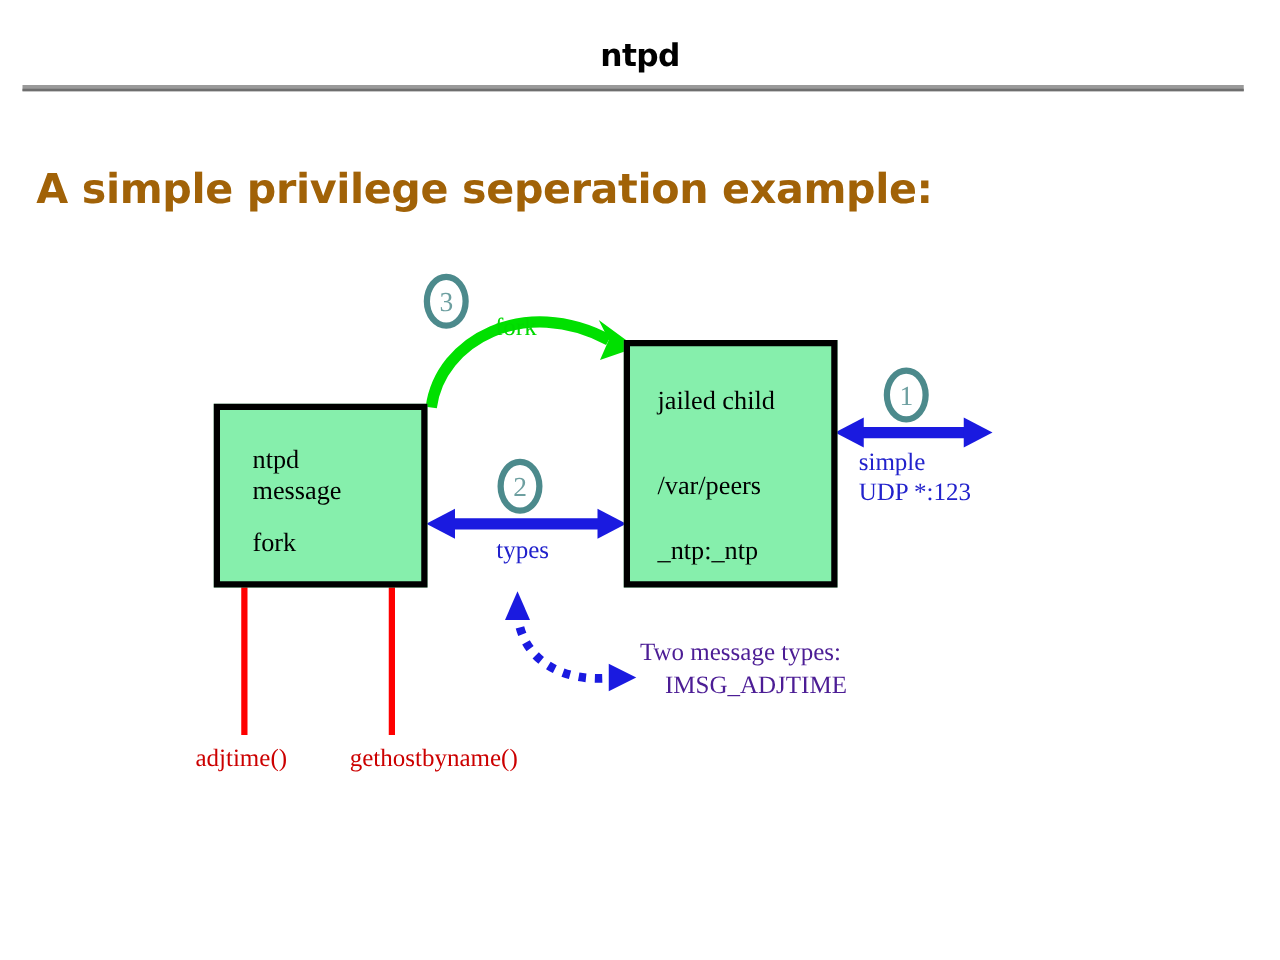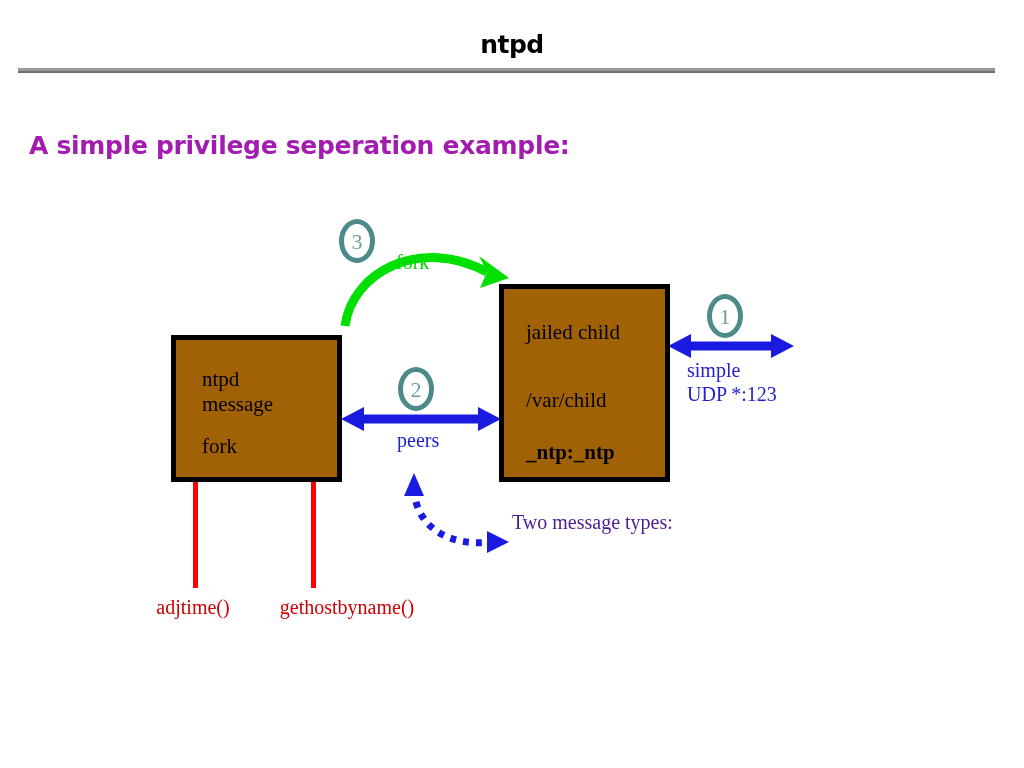--- a/index.html
+++ b/index.html
@@ -38,51 +38,50 @@
     background: #9a9a9a;
     border-bottom: 2px solid #6e6e6e;
   }
 
   
   #subtitle {
     position: absolute;
     left: 29px; top: 127px;
     font-family: "DejaVu Sans", "Liberation Sans", sans-serif;
     font-weight: bold;
-    font-size: 25px;
+    font-size: 33px;
     letter-spacing: -0.3px;
-    color: #a21caf;
+    color: #a16207;
     white-space: nowrap;
   }
 
   
   .proc-box {
     position: absolute;
     border: 5px solid #000000;
-    background: #a16207;
+    background: #86efac;
     box-sizing: border-box;
-    margin-top: 12px;
   }
   #box-master { left: 171px; top: 319px; width: 171px; height: 147px; }
   #box-child  { left: 499px; top: 268px; width: 171px; height: 198px; }
 
   .box-line {
     position: absolute;
     font-family: "Liberation Serif", "DejaVu Serif", serif;
     font-size: 21px;
     color: #000000;
     white-space: nowrap;
   }
   #master-l1 { left: 26px; top: 27px; }
   #master-l2 { left: 26px; top: 52px; }
   #master-l3 { left: 26px; top: 94px; }
 
   #child-l1 { left: 22px; top: 31px; }
   #child-l2 { left: 22px; top: 99px; }
-  #child-l3 { left: 22px; top: 151px; font-weight: bold; }
+  #child-l3 { left: 22px; top: 151px; }
 
   
   .red-line {
     position: absolute;
     width: 5px;
     background: #fe0000;
   }
   #red-line-adjtime      { left: 193px; top: 464px; height: 120px; }
   #red-line-gethostbyname{ left: 311px; top: 464px; height: 120px; }
 
@@ -200,34 +199,35 @@
   <div class="red-line" id="red-line-gethostbyname"></div>
 
   <div class="proc-box" id="box-master">
     <span class="box-line" id="master-l1">ntpd</span>
     <span class="box-line" id="master-l2">message</span>
     <span class="box-line" id="master-l3">fork</span>
   </div>
 
   <div class="proc-box" id="box-child">
     <span class="box-line" id="child-l1">jailed child</span>
-    <span class="box-line" id="child-l2">/var/child</span>
+    <span class="box-line" id="child-l2">/var/peers</span>
     <span class="box-line" id="child-l3">_ntp:_ntp</span>
   </div>
 
   <div id="label-fork">fork</div>
-  <div class="blue-label" id="label-pipe">peers</div>
+  <div class="blue-label" id="label-pipe">types</div>
   <div class="blue-label" id="label-socket">simple</div>
   <div class="blue-label" id="label-udp">UDP *:123</div>
 
   <div class="step-circle" id="step-1">1</div>
   <div class="step-circle" id="step-2">2</div>
   <div class="step-circle" id="step-3">3</div>
 
   <div class="red-label" id="label-gethostbyname">gethostbyname()</div>
   <div class="red-label" id="label-adjtime">adjtime()</div>
 
 
   <div id="msg-note">
     <span>Two message types:</span>
+    <span class="indent">IMSG_ADJTIME</span>
   </div>
 
 </div>
 
 </body></html>

